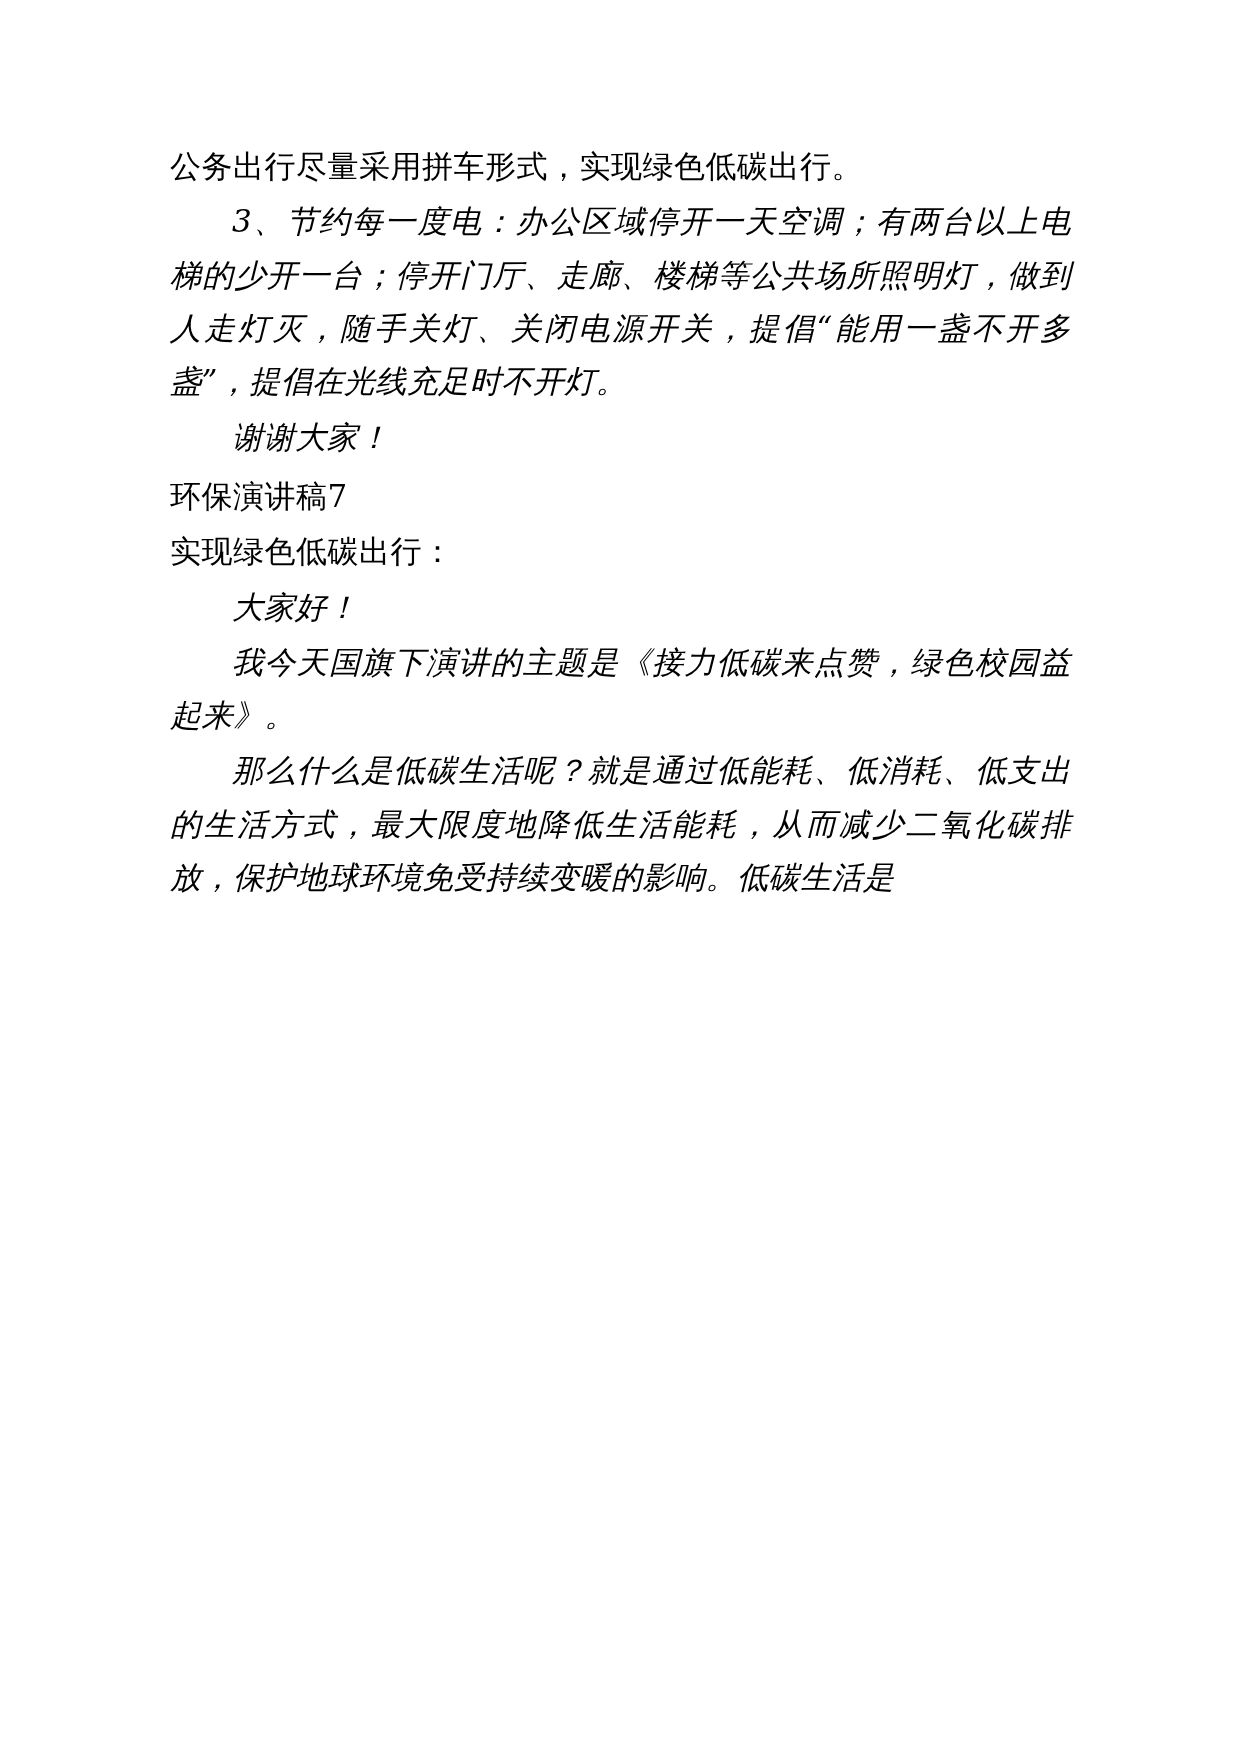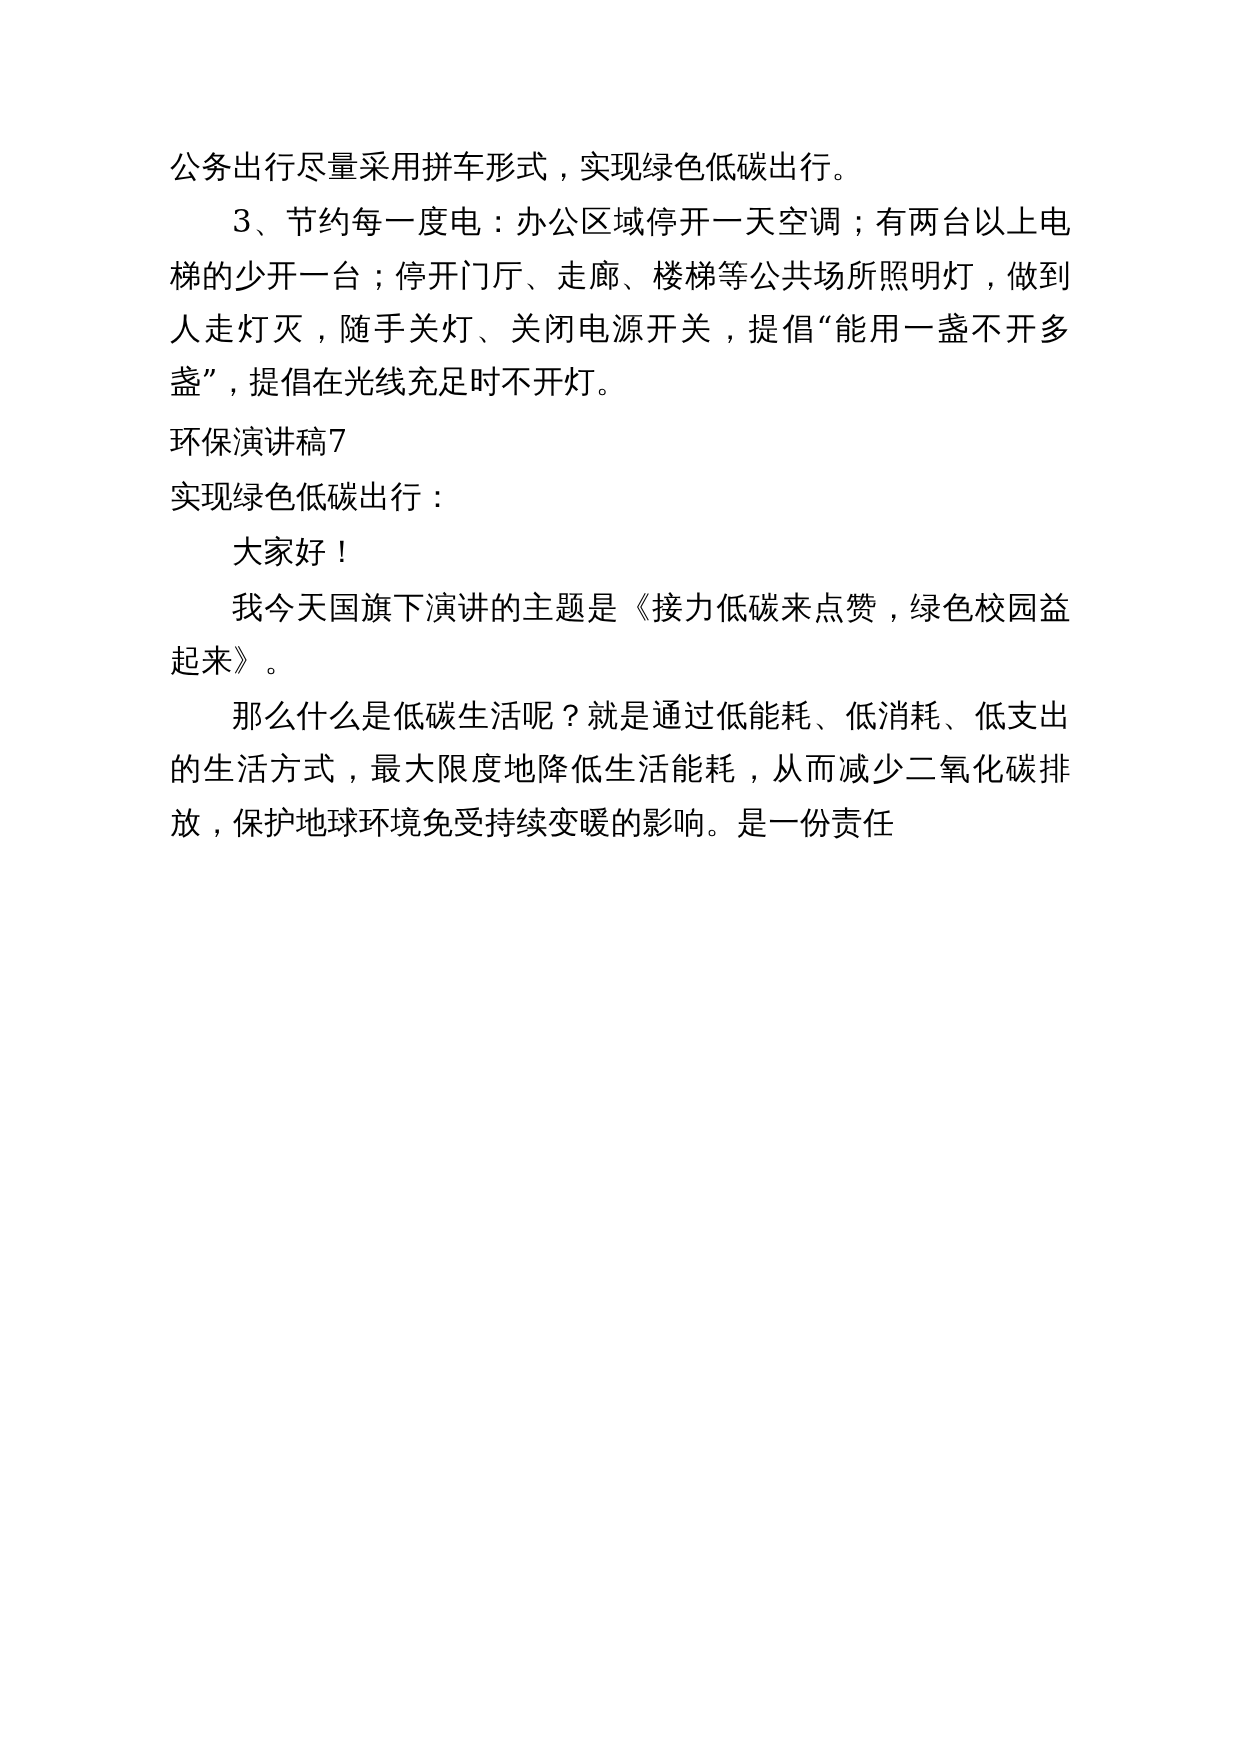--- a/index.html
+++ b/index.html
@@ -26,46 +26,48 @@
     line-height: 1.72;
     letter-spacing: 0.5px;
     text-align: justify;
     text-justify: inter-ideograph;
   }
   p {
     margin: 0 0 2px 0;
   }
   .indent {
     text-indent: 2em;
+    font-style: italic;
   }
   .noindent {
     text-indent: 0;
   }
   .heading {
     text-indent: 0;
     margin-top: 6px;
   }
 </style>
 </head>
 <body>
 
 <div id="page">
   <div class="doc-body">
 
     <p class="noindent">公务出行尽量采用拼车形式，实现绿色低碳出行。</p>
 
     <p class="indent">3、节约每一度电：办公区域停开一天空调；有两台以上电梯的少开一台；停开门厅、走廊、楼梯等公共场所照明灯，做到人走灯灭，随手关灯、关闭电源开关，提倡“能用一盏不开多盏”，提倡在光线充足时不开灯。</p>
 
 
+    <p class="indent">谢谢大家！</p>
 
     <p class="heading">环保演讲稿7</p>
 
     <p class="noindent">实现绿色低碳出行：</p>
 
     <p class="indent">大家好！</p>
 
     <p class="indent">我今天国旗下演讲的主题是《接力低碳来点赞，绿色校园益起来》。</p>
 
 
-    <p class="indent">那么什么是低碳生活呢？就是通过低能耗、低消耗、低支出的生活方式，最大限度地降低生活能耗，从而减少二氧化碳排放，保护地球环境免受持续变暖的影响。是一份责任</p>
+    <p class="indent">那么什么是低碳生活呢？就是通过低能耗、低消耗、低支出的生活方式，最大限度地降低生活能耗，从而减少二氧化碳排放，保护地球环境免受持续变暖的影响。低碳生活是</p>
 
   </div>
 </div>
 
 </body></html>

